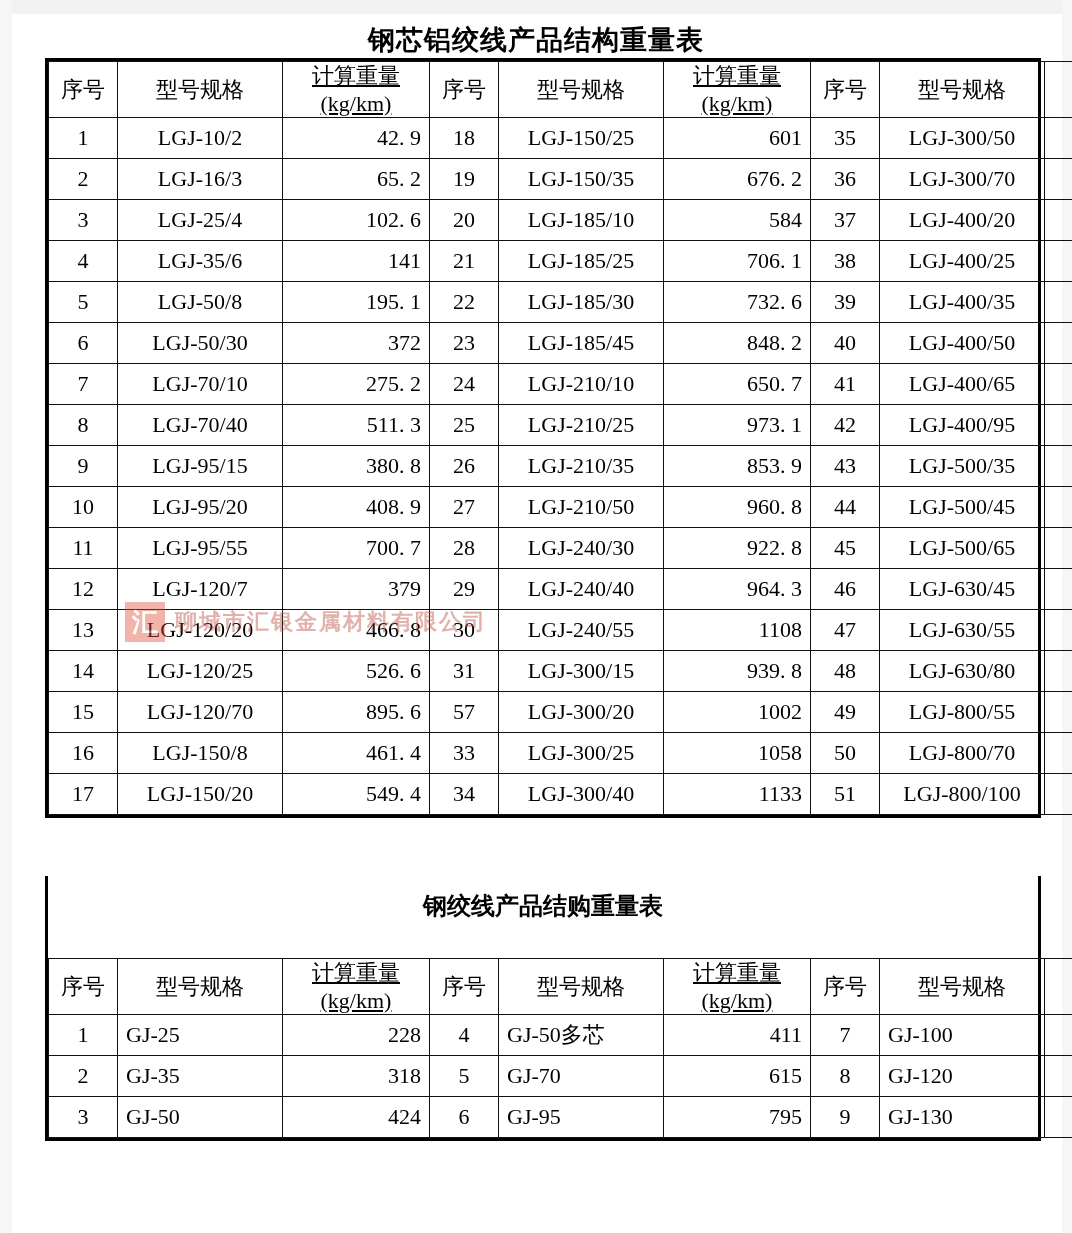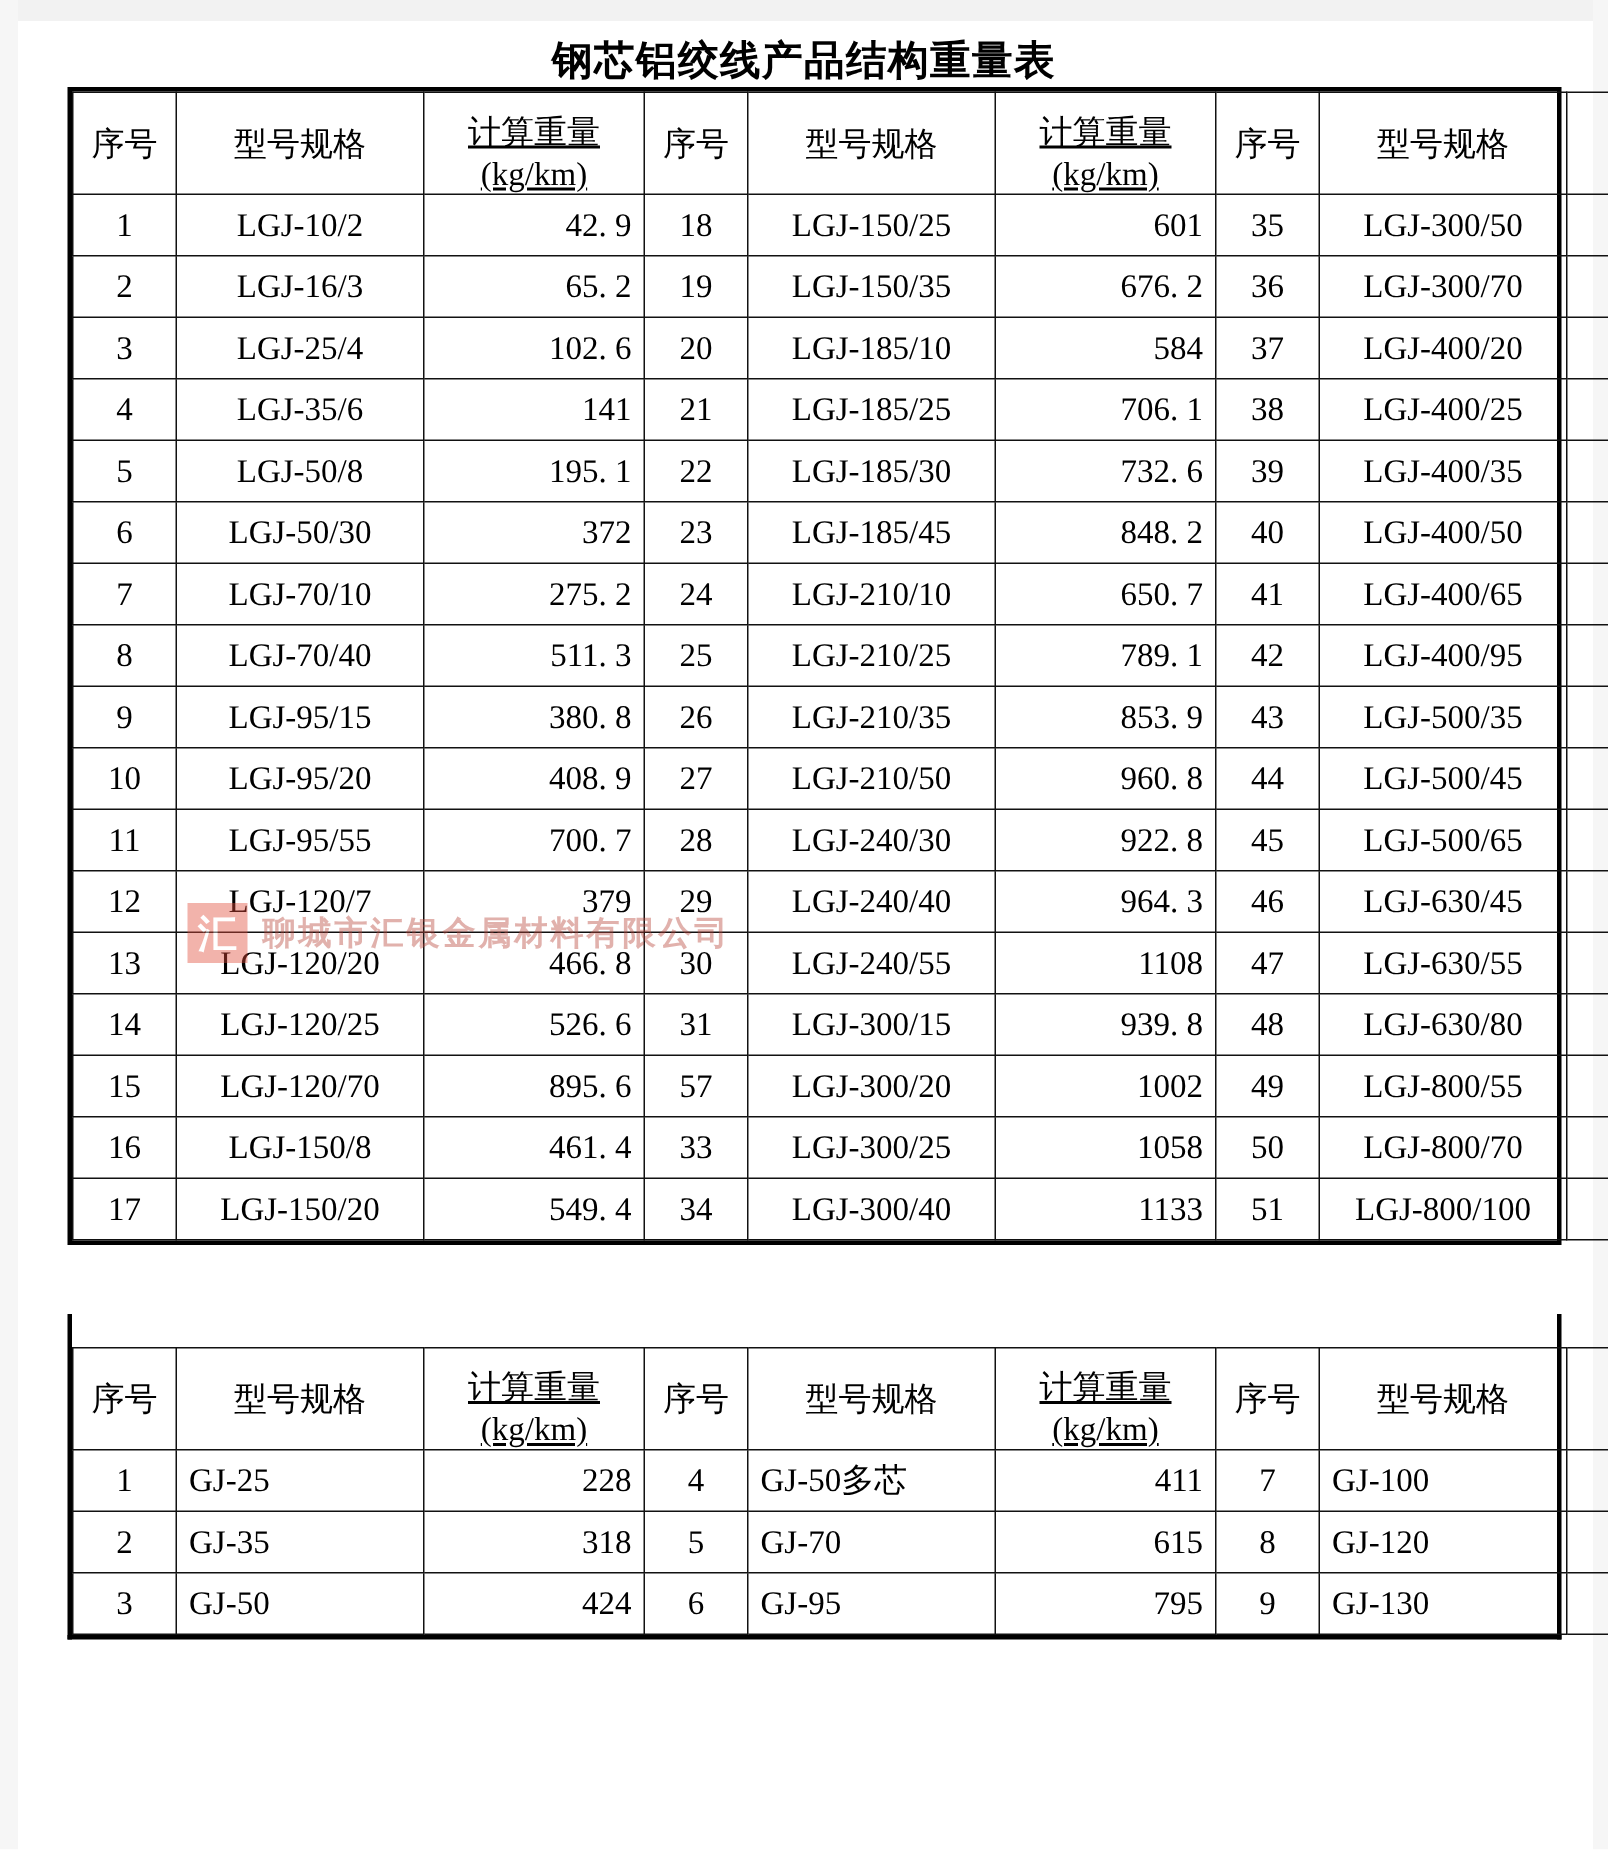--- a/index.html
+++ b/index.html
@@ -72,21 +72,20 @@
   }
   .hdr td {
     text-align: center;
     height: 120px;
     font-size: 23px;
     line-height: 1.25;
     font-weight: normal;
   }
   .hdr .two-line {
     display: inline-block;
-    margin-top: 12px;
   }
   .hdr .two-line .l1 {
     display: block;
     text-decoration: underline;
   }
   .hdr .two-line .l2 {
     display: block;
     text-decoration: underline;
   }
   .c-idx { text-align: center; width: 52px; }
@@ -263,21 +262,21 @@
             <td class="c-idx">41</td>
             <td class="c-spec">LGJ-400/65</td>
             <td class="c-wt">1611</td>
           </tr>
           <tr>
             <td class="c-idx">8</td>
             <td class="c-spec">LGJ-70/40</td>
             <td class="c-wt">511. 3</td>
             <td class="c-idx">25</td>
             <td class="c-spec">LGJ-210/25</td>
-            <td class="c-wt">789. 1</td>
+            <td class="c-wt">973. 1</td>
             <td class="c-idx">42</td>
             <td class="c-spec">LGJ-400/95</td>
             <td class="c-wt">1860</td>
           </tr>
           <tr>
             <td class="c-idx">9</td>
             <td class="c-spec">LGJ-95/15</td>
             <td class="c-wt">380. 8</td>
             <td class="c-idx">26</td>
             <td class="c-spec">LGJ-210/35</td>
@@ -372,20 +371,21 @@
             <td class="c-wt">1133</td>
             <td class="c-idx">51</td>
             <td class="c-spec">LGJ-800/100</td>
             <td class="c-wt">2991</td>
           </tr>
         </tbody>
     </table>
   </div>
 
   <div class="t-sub">
+    <div class="sub-title">钢绞线产品结购重量表</div>
     <div class="sub-gap"></div>
     <table class="grid">
       <tbody>
         <tr class="hdr">
           <td class="c-idx">序号</td>
           <td class="sub-spec">型号规格</td>
           <td class="c-wt" style="text-align:center">
             <span class="two-line">
               <span class="l1">计算重量</span>
               <span class="l2">(kg/km)</span>

